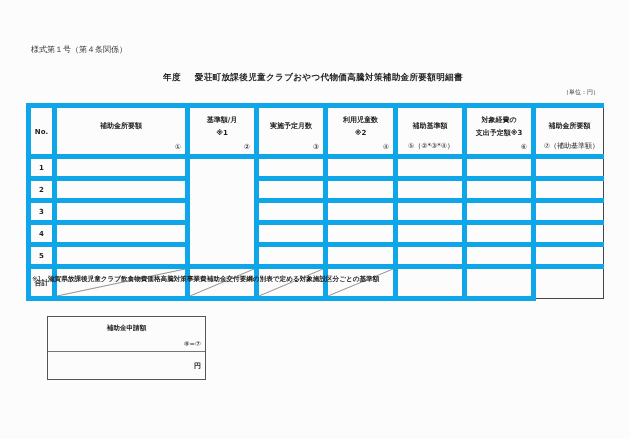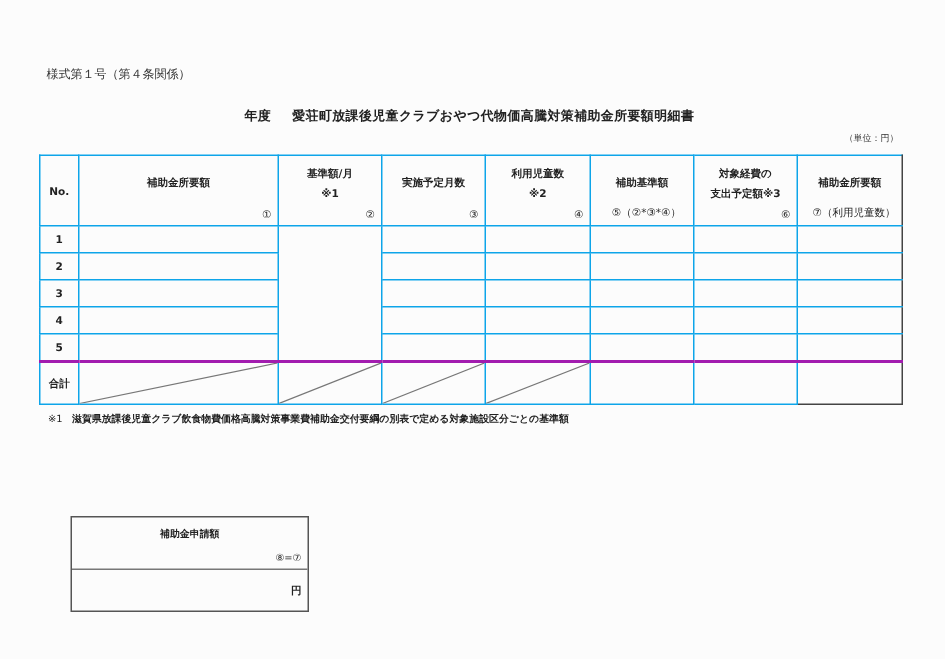--- a/index.html
+++ b/index.html
@@ -10,37 +10,37 @@
   .abs { position:absolute; }
   .form-no { left:31px; top:44px; font-family:Liberation Sans, sans-serif; font-size:8px; color:#333; }
   .title { left:163px; top:72px; font-size:8.6px; font-weight:bold; letter-spacing:0.3px; white-space:nowrap;text-align:right; }
   .title .year { margin-right:14px; }
   .unit { left:563px; top:88px; font-size:6px; color:#333; }
 
   table.main {
     position:absolute; left:26px; top:103px; border-collapse:collapse; table-layout:fixed;
     width:575px;
   }
-  table.main td, table.main th { border:1px solid #0ea5e9; padding:0; font-size:7px; font-weight:bold; color:#222; }
+  table.main td, table.main th { border:5px solid #0ea5e9; padding:0; font-size:7px; font-weight:bold; color:#222; }
   table.main th { height:46px; position:relative; vertical-align:top; }
   table.main th .hdr { position:absolute; left:0; right:0; top:6px; text-align:center; line-height:13px; }
   table.main th .num { position:absolute; right:4px; bottom:3px; font-size:7px; font-weight:normal; }
   table.main td { height:17px; }
   table.main td.no { text-align:center; font-size:7px; }
   table.main tr.total td { height:27px; border-top:2px solid #a21caf; }
   table.main .thickl { border-left:1.6px solid #444; }
   table.main .outer-r { border-right:1.6px solid #444; }
   .diag { position:relative; }
   .diag svg { position:absolute; left:0; top:0; width:100%; height:100%; }
   .base-merged { background:#fcfcfc; }
 
   .notes { left:32px; top:272px; font-size:6.6px; font-weight:bold; line-height:15px; }
   .notes .mk { display:inline-block; width:16px; font-weight:normal; }
 
-  .req-box { left:47px; top:316px; width:157px; height:62px; border:1px solid #555;margin-top:28px; }
+  .req-box { left:47px; top:316px; width:157px; height:62px; border:1px solid #555; }
   .req-box .lbl { position:absolute; left:0; right:0; top:7px; text-align:center; font-size:6.6px; font-weight:bold; }
   .req-box .formula { position:absolute; right:4px; top:23px; font-size:6.6px; }
   .req-box .divider { position:absolute; left:0; right:0; top:34px; border-top:1px solid #777; }
   .req-box .yen { position:absolute; right:4px; top:44px; font-size:7px; font-weight:bold; }
 </style>
 </head>
 <body>
 
 <div class="abs form-no">様式第１号（第４条関係）</div>
 
@@ -94,21 +94,21 @@
         </th>
     <th>
           <div class="hdr">
             <div>対象経費の</div>
             <div>支出予定額※3</div>
           </div>
           <span class="num">⑥</span>
         </th>
     <th class="thickl outer-r">
           <div class="hdr" style="top:12px">補助金所要額</div>
-          <span class="num">⑦（利用児童数）</span>
+          <span class="num">⑦（補助基準額）</span>
         </th>
   </tr>
   <tr>
     <td class="no">1</td>
     <td></td>
     <td class="base-merged" rowspan="5"></td>
     <td></td>
     <td></td>
     <td></td>
     <td></td>

